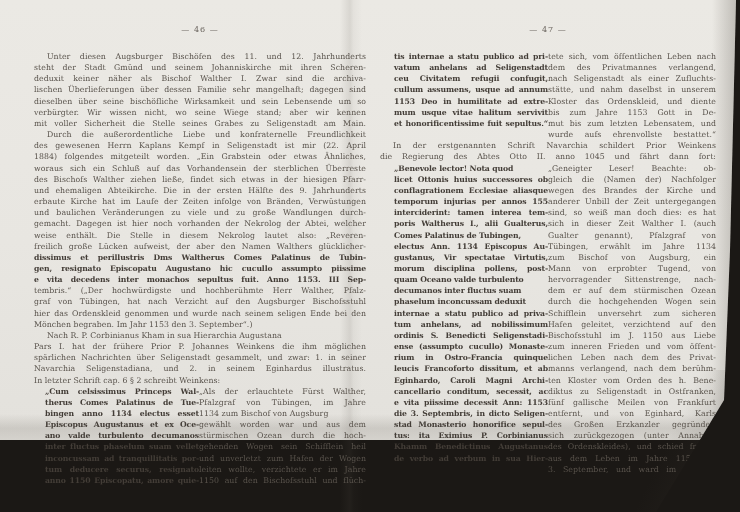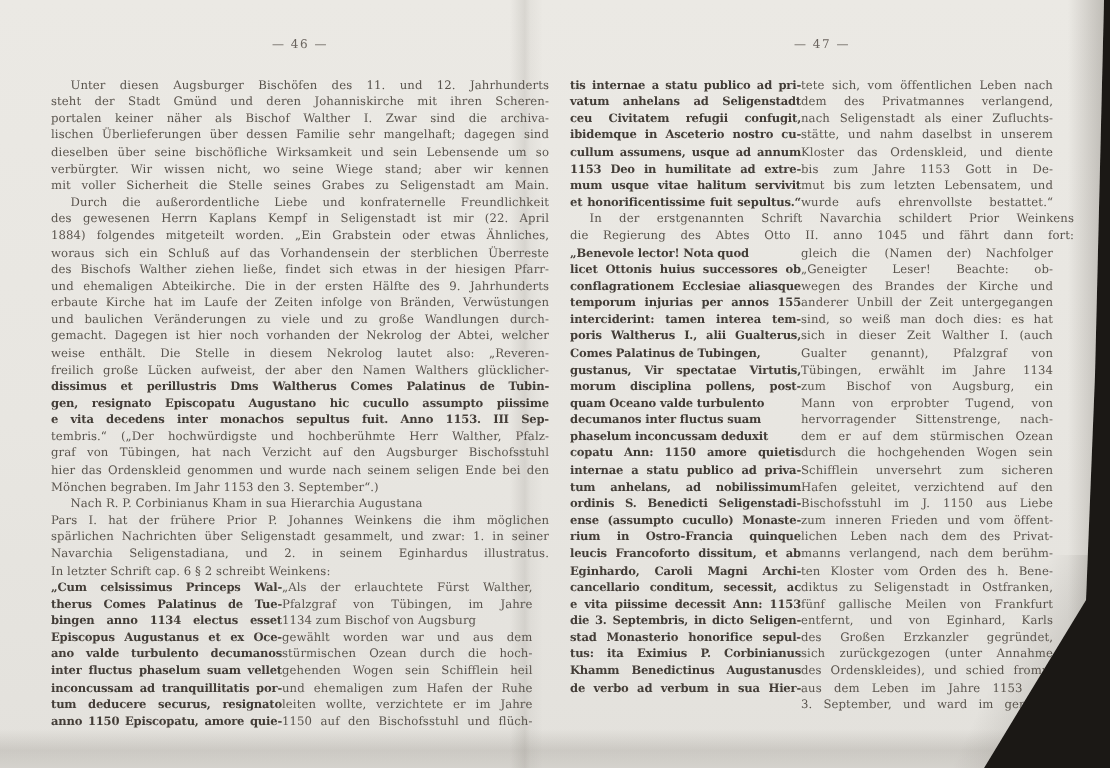--- a/index.html
+++ b/index.html
@@ -2,21 +2,21 @@
 <html><head>
 <meta charset="utf-8">
 <style>
   html,body{margin:0;padding:0;}
   .scan{
     position:relative; width:740px; height:512px;
     background:#1b1815; overflow:hidden;
     font-family:"DejaVu Serif", serif;
   }
   .paper{
-    position:absolute; left:0; top:0; width:740px; height:512px;
+    position:absolute; left:0; top:0; width:740px; height:440px;
     background:linear-gradient(180deg,#ebe9e4 0%,#e8e6e1 55%,#e3e1dc 100%);
     clip-path:polygon(0 0, 736px 0, 730px 250px, 724px 400px, 656px 512px, 0 512px);
   }
   .gutter-shadow{
     position:absolute; left:340px; top:0; width:22px; height:512px;
     background:linear-gradient(90deg, rgba(90,84,76,0) 0%, rgba(90,84,76,0.13) 45%, rgba(90,84,76,0.05) 62%, rgba(90,84,76,0) 100%);
   }
   .right-edge-shade{
     position:absolute; right:0; top:0; width:28px; height:512px;
     background:linear-gradient(90deg, rgba(70,64,56,0) 0%, rgba(70,64,56,0.30) 100%);
@@ -38,42 +38,42 @@
   }
   .line{
     font-size:7.8px; line-height:11.15px; color:#59534c;
     letter-spacing:0.05px; text-align:left; white-space:normal;
   }
   .line.j{ text-align:justify; text-align-last:justify; }
   .line.ind{ text-indent:13px; }
   .latin .line, .line.latin{
     font-weight:700; font-size:7.7px; letter-spacing:-0.12px; color:#433d37;
   }
-  .cols{ display:flex; justify-content:flex-start; }
+  .cols{ display:flex; justify-content:flex-end; }
   .cols .col-latin{ width:154px; }
   .left .cols .col-german{ width:167px; }
   .right .cols .col-german{ width:168px; }
 </style>
 </head>
 <body>
 
 <div class="scan">
   <div class="paper">
     <div class="gutter-shadow"></div>
     <div class="right-edge-shade"></div>
     <div class="corner-shade"></div>
     <div class="bottom-shade"></div>
 
     <div class="page-text left">
       <div class="page-header">—  46  —</div>
       <div>
           <div>
             <div class="line j ind">Unter diesen Augsburger Bischöfen des 11. und 12. Jahrhunderts</div>
-            <div class="line j">steht der Stadt Gmünd und deren Johanniskirche mit ihren Scheren-</div>
-            <div class="line j">portalen keiner näher als Bischof Walther I.  Zwar sind die archiva-</div>
+            <div class="line j">steht der Stadt Gmünd und seinem Johanniskirche mit ihren Scheren-</div>
+            <div class="line j">deduxit keiner näher als Bischof Walther I.  Zwar sind die archiva-</div>
             <div class="line j">lischen Überlieferungen über dessen Familie sehr mangelhaft; dagegen sind</div>
             <div class="line j">dieselben über seine bischöfliche Wirksamkeit und sein Lebensende um so</div>
             <div class="line j">verbürgter.  Wir wissen nicht, wo seine Wiege stand; aber wir kennen</div>
             <div class="line j">mit voller Sicherheit die Stelle seines Grabes zu Seligenstadt am Main.</div>
           </div>
           <div>
             <div class="line j ind">Durch die außerordentliche Liebe und konfraternelle Freundlichkeit</div>
             <div class="line j">des gewesenen Herrn Kaplans Kempf in Seligenstadt ist mir (22. April</div>
             <div class="line j">1884) folgendes mitgeteilt worden.  „Ein Grabstein oder etwas Ähnliches,</div>
             <div class="line j">woraus sich ein Schluß auf das Vorhandensein der sterblichen Überreste</div>
@@ -116,35 +116,34 @@
             <div class="line latin j">tum deducere securus, resignato</div>
             <div class="line latin j">anno 1150 Episcopatu, amore quie-</div>
           </div>
         <div class="col-german">
             <div class="line j">„Als der erlauchtete Fürst Walther,</div>
             <div class="line j">Pfalzgraf von Tübingen, im Jahre</div>
             <div class="line">1134 zum Bischof von Augsburg</div>
             <div class="line j">gewählt worden war und aus dem</div>
             <div class="line j">stürmischen Ozean durch die hoch-</div>
             <div class="line j">gehenden Wogen sein Schifflein heil</div>
-            <div class="line j">und ehemaligen zum Hafen der Ruhe</div>
+            <div class="line j">und unverletzt zum Hafen der Wogen</div>
             <div class="line j">leiten wollte, verzichtete er im Jahre</div>
             <div class="line j">1150 auf den Bischofsstuhl und flüch-</div>
           </div>
       </div>
     </div>
 
     <div class="page-text right">
       <div class="page-header">—  47  —</div>
       <div class="cols">
         <div class="col-latin latin">
             <div class="line latin j">tis internae a statu publico ad pri-</div>
             <div class="line latin j">vatum anhelans ad Seligenstadt</div>
             <div class="line latin j">ceu Civitatem refugii confugit,</div>
-            <div class="line latin j">ibidemque in Asceterio nostro cu-</div>
             <div class="line latin j">cullum assumens, usque ad annum</div>
             <div class="line latin j">1153 Deo in humilitate ad extre-</div>
             <div class="line latin j">mum usque vitae halitum servivit</div>
             <div class="line latin j">et honorificentissime fuit sepultus.“</div>
           </div>
         <div class="col-german">
             <div class="line j">tete sich, vom öffentlichen Leben nach</div>
             <div class="line j">dem des Privatmannes verlangend,</div>
             <div class="line j">nach Seligenstadt als einer Zufluchts-</div>
             <div class="line j">stätte, und nahm daselbst in unserem</div>
@@ -162,44 +161,44 @@
         </div>
       <div class="cols">
         <div class="col-latin latin">
             <div class="line latin">„Benevole lector! Nota quod</div>
             <div class="line latin j">licet Ottonis huius successores ob</div>
             <div class="line latin j">conflagrationem Ecclesiae aliasque</div>
             <div class="line latin j">temporum injurias per annos 155</div>
             <div class="line latin j">interciderint: tamen interea tem-</div>
             <div class="line latin j">poris Waltherus I., alii Gualterus,</div>
             <div class="line latin">Comes Palatinus de Tubingen,</div>
+            <div class="line latin j">electus Ann. 1134 Episcopus Au-</div>
             <div class="line latin j">gustanus, Vir spectatae Virtutis,</div>
             <div class="line latin j">morum disciplina pollens, post-</div>
             <div class="line latin">quam Oceano valde turbulento</div>
             <div class="line latin">decumanos inter fluctus suam</div>
             <div class="line latin">phaselum inconcussam deduxit</div>
-            <div class="line latin j">copatu Ann: 1150 amore quietis</div>
             <div class="line latin j">internae a statu publico ad priva-</div>
             <div class="line latin j">tum anhelans, ad nobilissimum</div>
             <div class="line latin j">ordinis S. Benedicti Seligenstadi-</div>
             <div class="line latin j">ense (assumpto cucullo) Monaste-</div>
             <div class="line latin j">rium in Ostro-Francia quinque</div>
             <div class="line latin j">leucis Francoforto dissitum, et ab</div>
             <div class="line latin j">Eginhardo, Caroli Magni Archi-</div>
             <div class="line latin j">cancellario conditum, secessit, ac</div>
             <div class="line latin j">e vita piissime decessit Ann: 1153</div>
             <div class="line latin j">die 3. Septembris, in dicto Seligen-</div>
             <div class="line latin j">stad Monasterio honorifice sepul-</div>
             <div class="line latin j">tus: ita Eximius P. Corbinianus</div>
             <div class="line latin j">Khamm Benedictinus Augustanus</div>
             <div class="line latin j">de verbo ad verbum in sua Hier-</div>
           </div>
         <div class="col-german">
+            <div class="line j">„Geneigter Leser! Beachte: ob-</div>
             <div class="line j">gleich die (Namen der) Nachfolger</div>
-            <div class="line j">„Geneigter Leser! Beachte: ob-</div>
             <div class="line j">wegen des Brandes der Kirche und</div>
             <div class="line j">anderer Unbill der Zeit untergegangen</div>
             <div class="line j">sind, so weiß man doch dies: es hat</div>
             <div class="line j">sich in dieser Zeit Walther I. (auch</div>
             <div class="line j">Gualter genannt), Pfalzgraf von</div>
             <div class="line j">Tübingen, erwählt im Jahre 1134</div>
             <div class="line j">zum Bischof von Augsburg, ein</div>
             <div class="line j">Mann von erprobter Tugend, von</div>
             <div class="line j">hervorragender Sittenstrenge, nach-</div>
             <div class="line j">dem er auf dem stürmischen Ozean</div>

